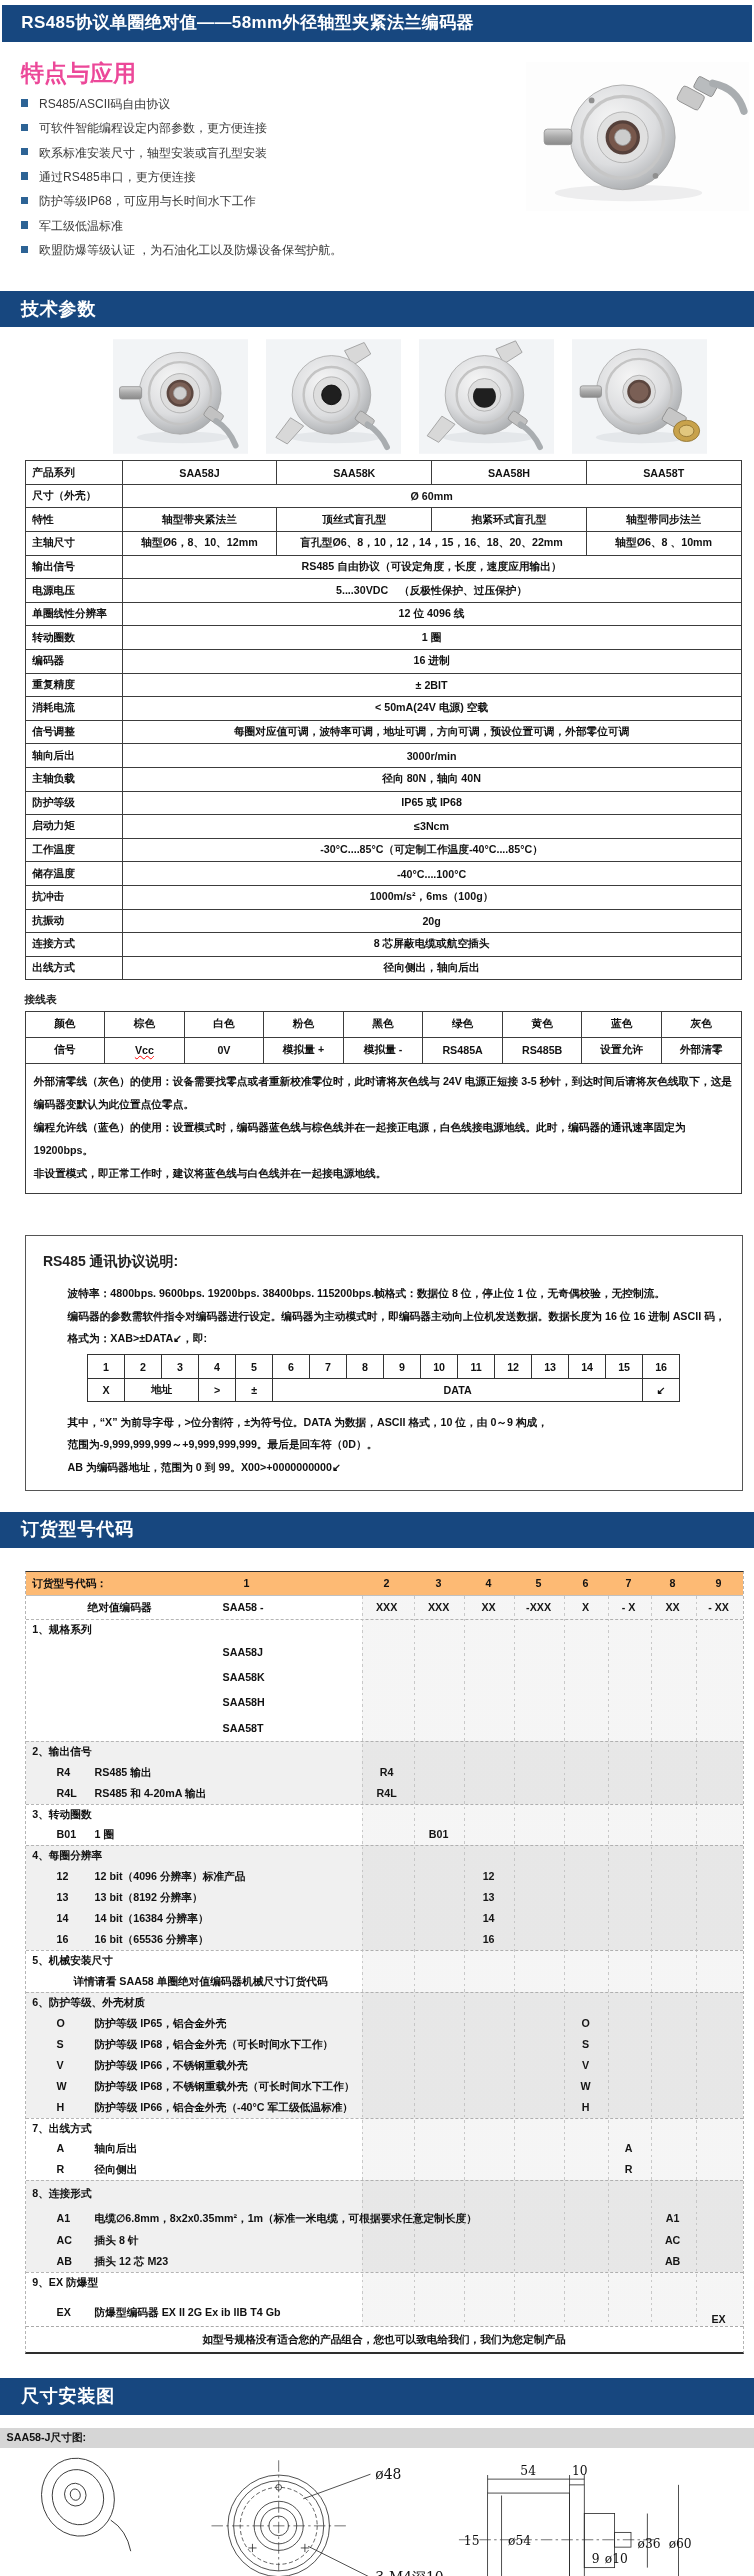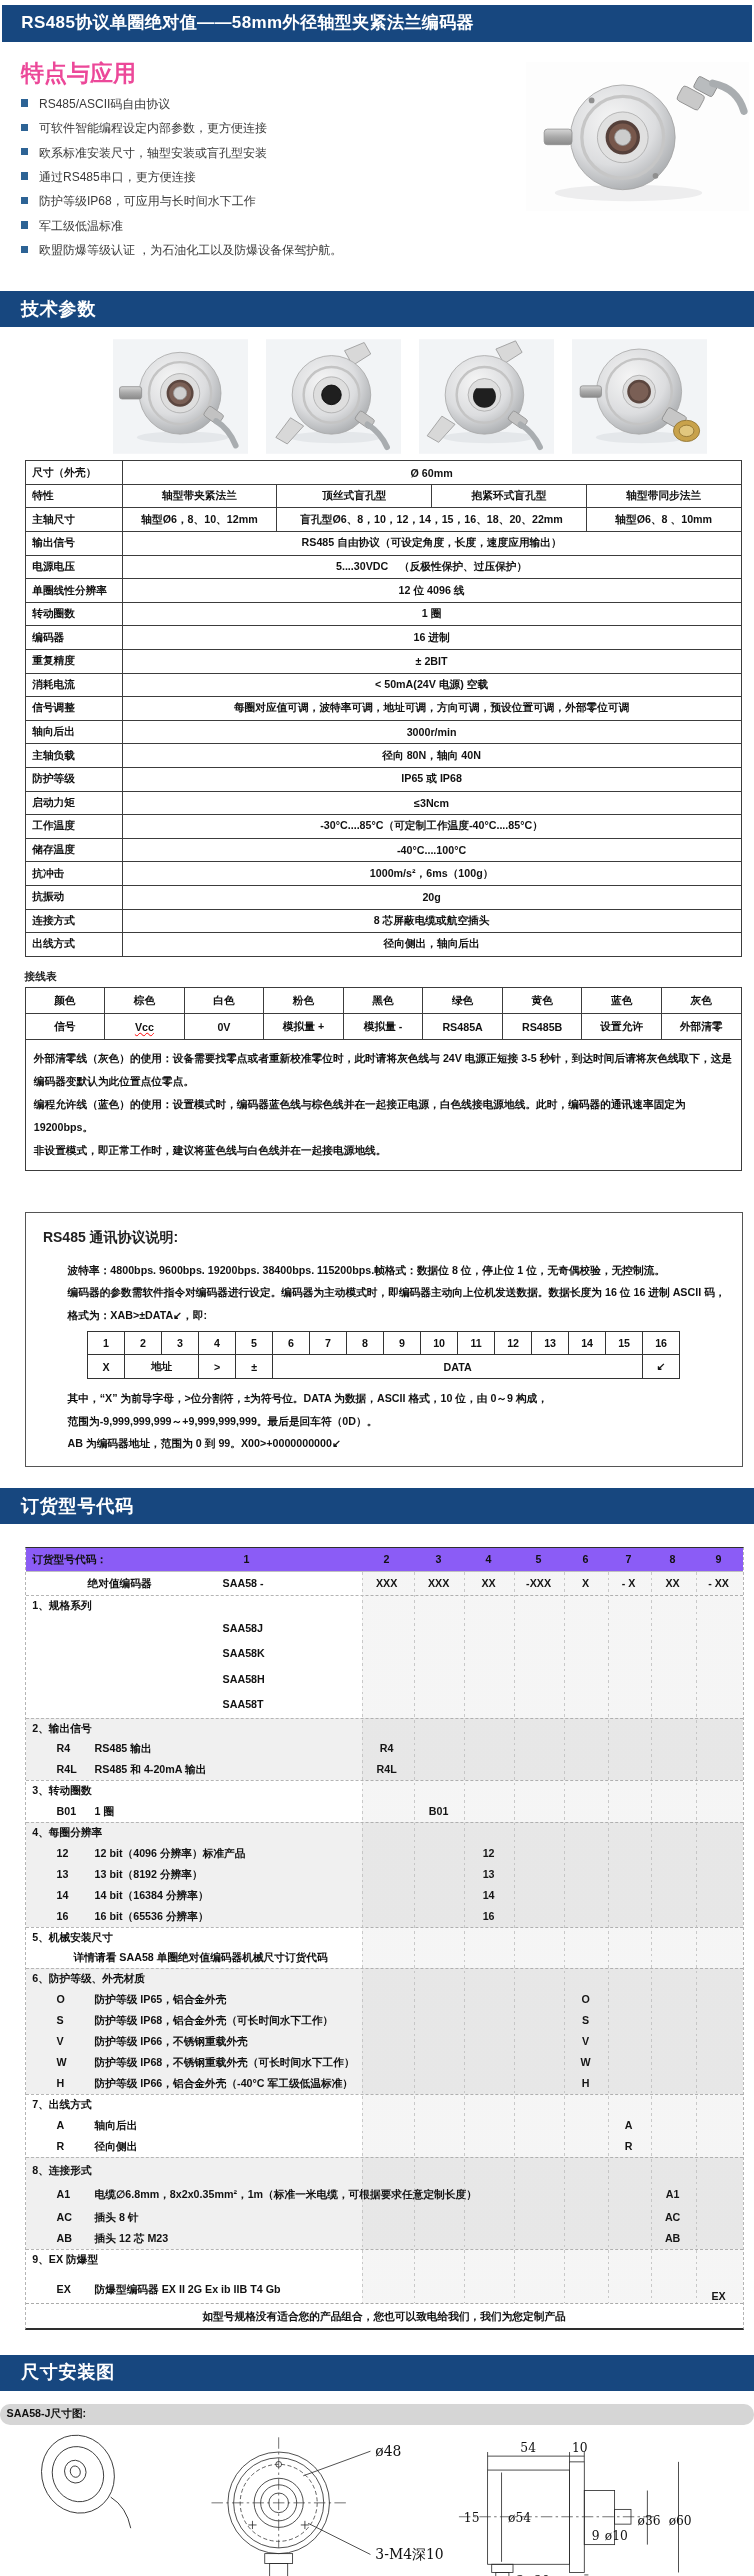--- a/index.html
+++ b/index.html
@@ -31,21 +31,21 @@
   .proto{margin:41px 8.2px 0 24.6px;width:688px;border:1.6px solid #555;padding:13px 14px 11.5px;}
   .proto .pt{font-size:14px;font-weight:bold;margin:3.3px 0 11.5px 3.3px;}
   .proto p{font-size:10.7px;font-weight:bold;margin:0 0 0 28px;line-height:2.1;color:#111;}
   table.ptab{border-collapse:collapse;margin:4.9px auto 8.2px;}
   table.ptab td{border:0.8px solid #333;width:34px;height:20.5px;text-align:center;
                 font-size:10.7px;font-weight:bold;color:#111;}
   
   .og{position:relative;margin:23px 8.2px 0 24.6px;width:717px;font-size:10.7px;font-weight:bold;color:#111;
       border-top:1.6px solid #2e2e2e;border-bottom:2.5px double #2e2e2e;
       border-left:0.8px dashed #b5b5b5;border-right:0.8px dashed #b5b5b5;}
-  .og-head{position:relative;height:23px;line-height:23px;background:#8b5cf6;border-bottom:0.8px solid #c0c0c0;text-decoration:underline;}
+  .og-head{position:relative;height:23px;line-height:23px;background:#fdba74;border-bottom:0.8px solid #c0c0c0;text-decoration:underline;}
   .og-body{position:relative;}
   .og-lines{position:absolute;top:0;bottom:0;left:0;right:0;pointer-events:none;
     background-image:
       repeating-linear-gradient(180deg,#bdbdbd 0 2.5px,transparent 2.5px 5.7px),
       repeating-linear-gradient(180deg,#bdbdbd 0 2.5px,transparent 2.5px 5.7px),
       repeating-linear-gradient(180deg,#bdbdbd 0 2.5px,transparent 2.5px 5.7px),
       repeating-linear-gradient(180deg,#bdbdbd 0 2.5px,transparent 2.5px 5.7px),
       repeating-linear-gradient(180deg,#bdbdbd 0 2.5px,transparent 2.5px 5.7px),
       repeating-linear-gradient(180deg,#bdbdbd 0 2.5px,transparent 2.5px 5.7px),
       repeating-linear-gradient(180deg,#bdbdbd 0 2.5px,transparent 2.5px 5.7px),
@@ -63,21 +63,21 @@
   .g1row{height:25.4px !important;line-height:25.4px !important;}
   .k{left:31px;} .d{left:69px;} .d1{left:197px;} .d5{left:48px;}
   .cname{left:94px;transform:translateX(-50%);} .cpre{left:197px;}
   .code{transform:translateX(-50%);}
   .p2{left:361px;} .p3{left:413px;} .p4{left:463px;} .p5{left:513px;}
   .p6{left:560px;} .p7{left:603px;} .p8{left:647px;} .p9{left:693px;}
   .n1{left:221px;transform:translateX(-50%);}
   .hlab{left:6.6px;}
   .og-foot{border-top:0.8px dashed #aaa;height:24.6px;line-height:24.6px;text-align:center;}
   .dim-strip{background:#d6d6d6;font-size:10.7px;font-weight:bold;color:#111;
-             padding:3.3px 0 3.3px 6.6px;margin-top:13px;border-radius:10px;}
+             padding:3.3px 0 3.3px 6.6px;margin-top:13px;}
   .dimtext{font-family:"DejaVu Serif",serif;font-size:15px;fill:#111;}
   .dimtextL{font-family:"DejaVu Serif",serif;font-size:17px;fill:#111;}
   svg.draw{display:block;}
   .ln{stroke:#2a2a2a;stroke-width:1;fill:none;}
   .cl{stroke:#2a2a2a;stroke-width:0.8;fill:none;stroke-dasharray:14 4 3 4;}
   .dash{stroke:#2a2a2a;stroke-width:0.9;fill:none;stroke-dasharray:5 3;}
 </style>
 </head>
 <body>
 
@@ -185,20 +185,27 @@
 
 <table class="spec">
   <colgroup>
       <col class="c-lab">
       <col>
       <col>
       <col>
       <col>
     </colgroup>
   <tbody>
+      <tr>
+        <td class="lab">产品系列</td>
+        <td>SAA58J</td>
+        <td>SAA58K</td>
+        <td>SAA58H</td>
+        <td>SAA58T</td>
+      </tr>
   <tr>
         <td class="lab">尺寸（外壳）</td>
         <td colspan="4">Ø 60mm</td>
       </tr>
   <tr>
         <td class="lab">特性</td>
         <td>轴型带夹紧法兰</td>
         <td>顶丝式盲孔型</td>
         <td>抱紧环式盲孔型</td>
         <td>轴型带同步法兰</td>

